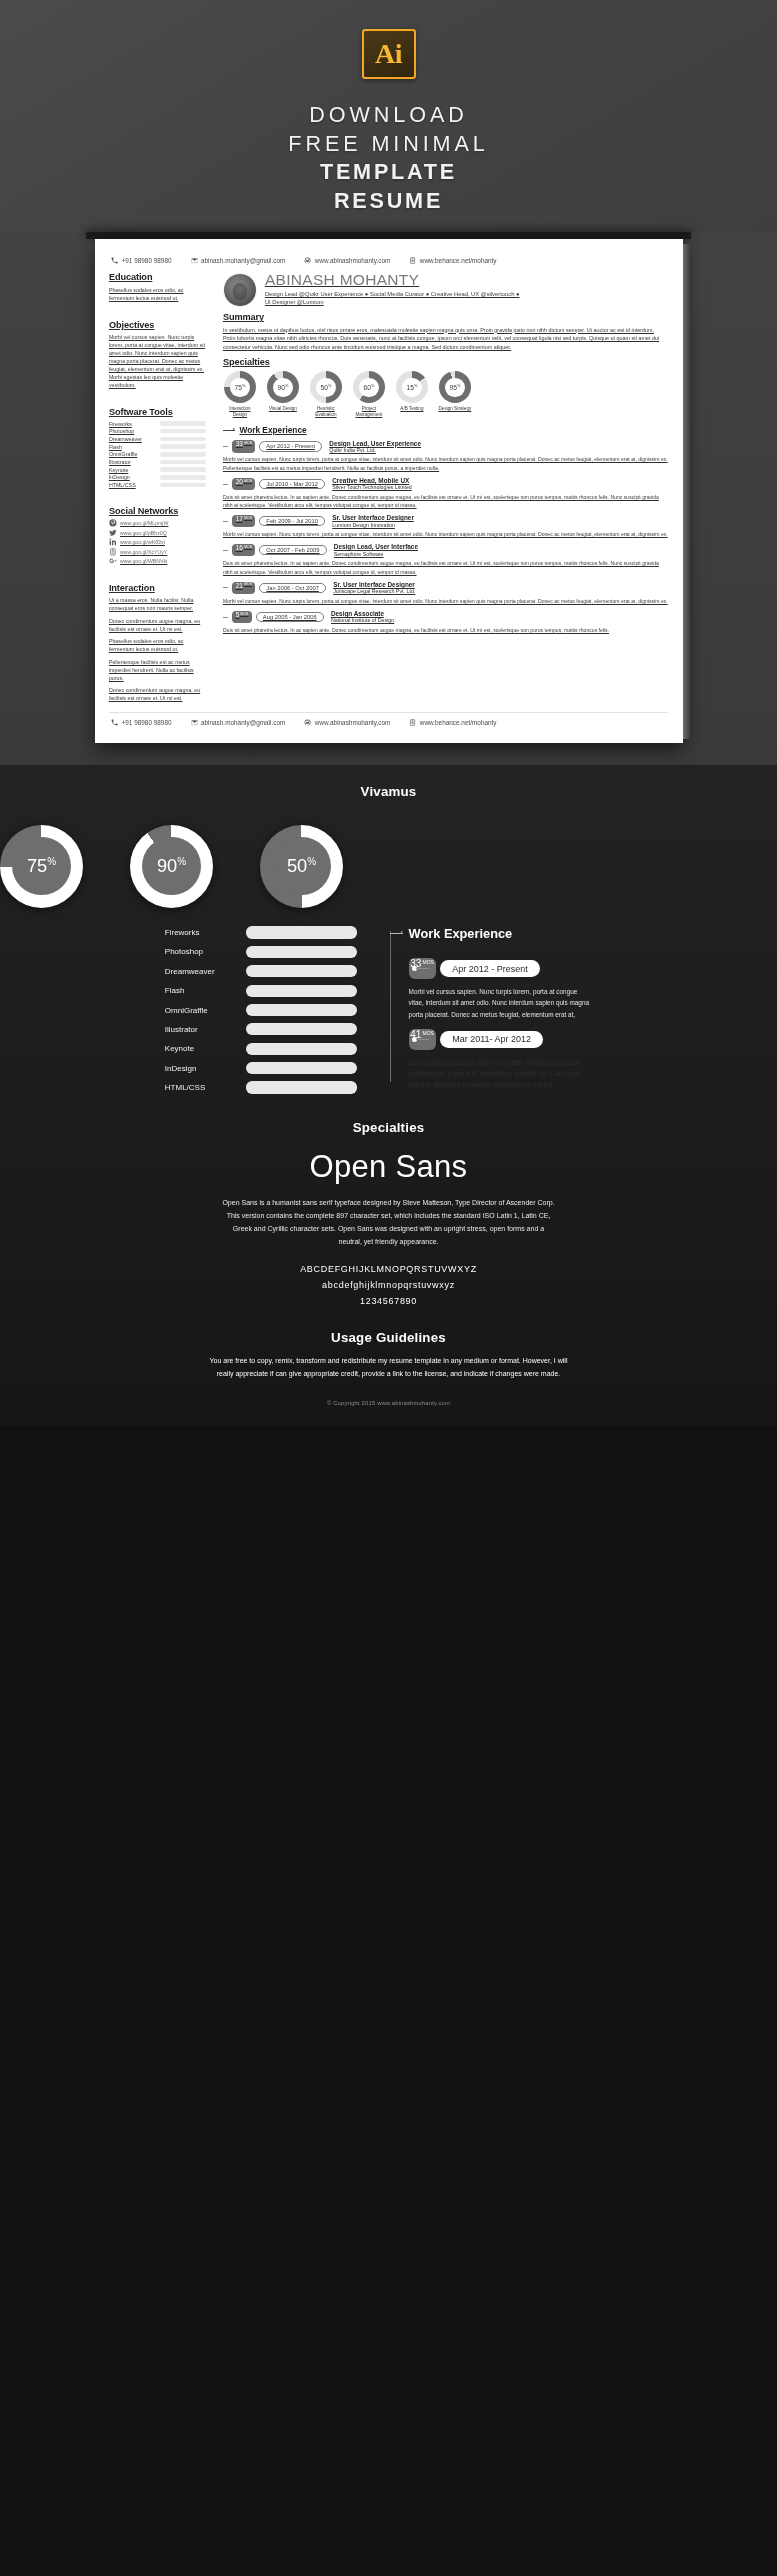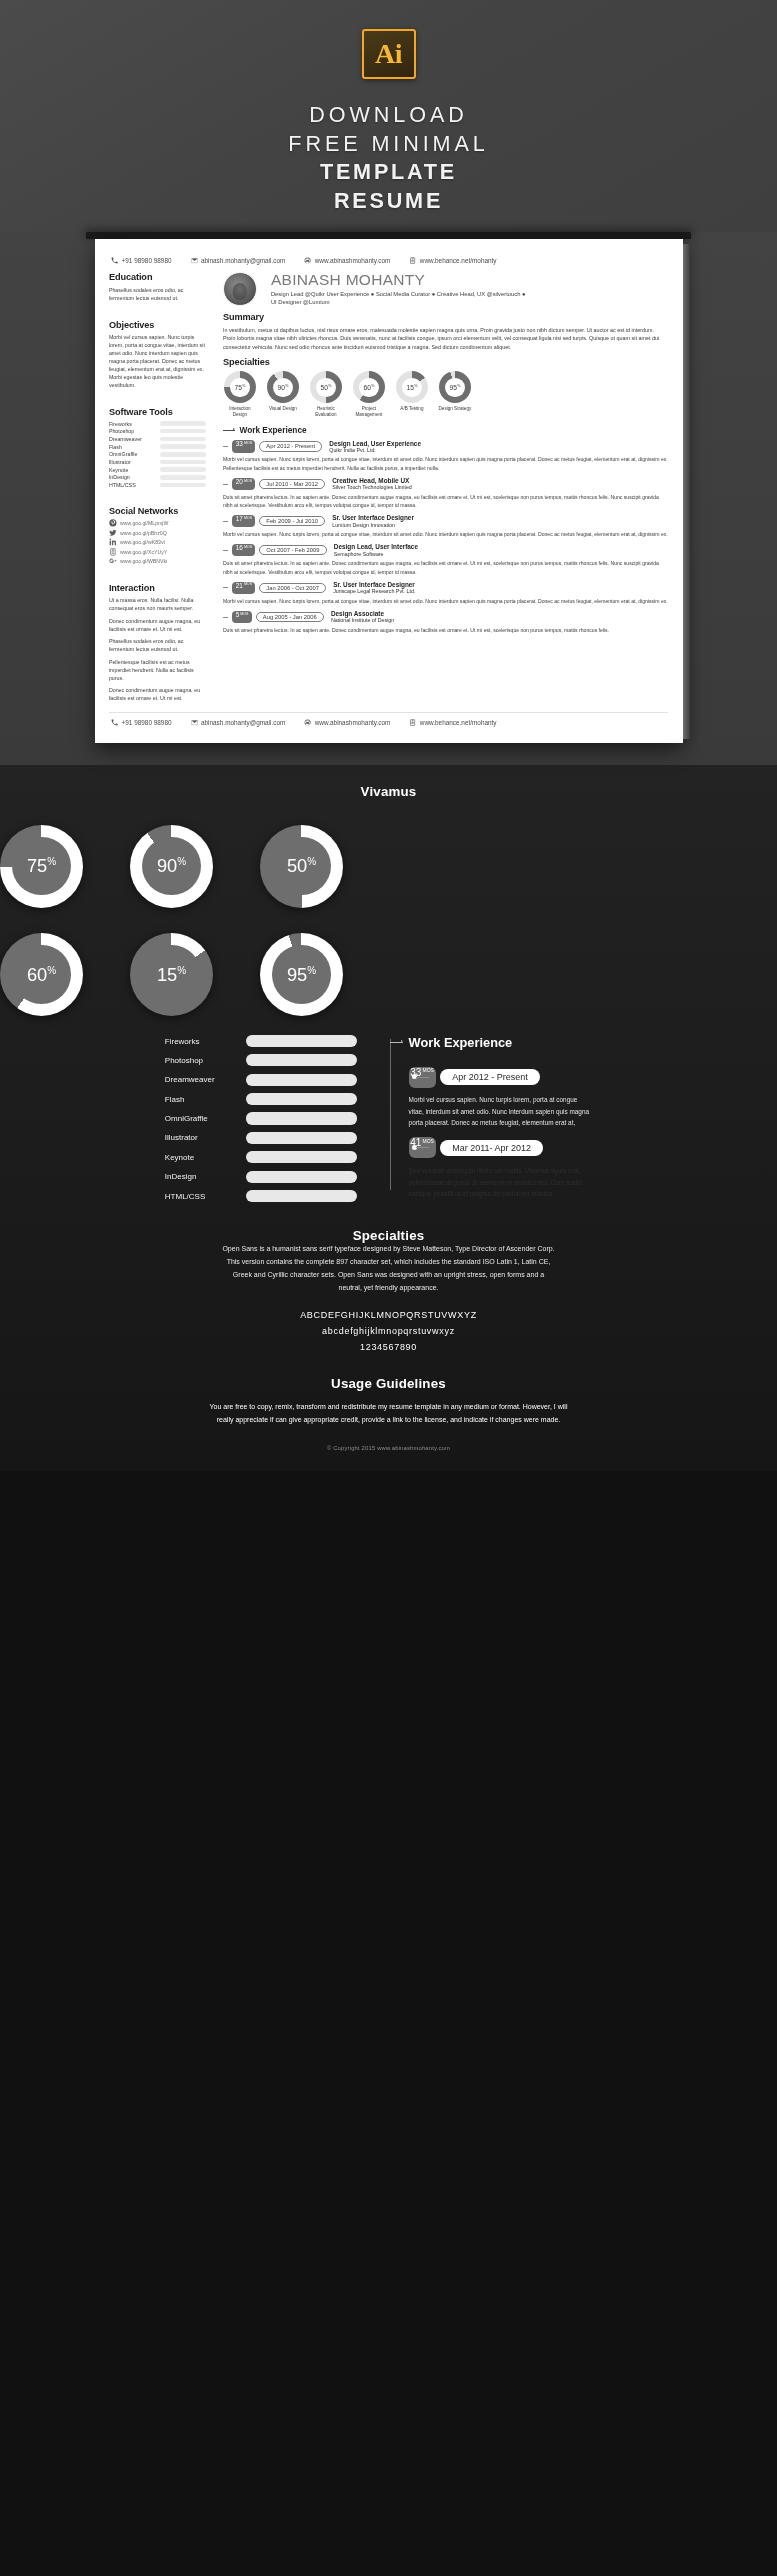--- a/index.html
+++ b/index.html
@@ -64,21 +64,21 @@
     content:""; position:absolute; right:-7.8px; top:4.4px; bottom:4.4px; width:7.8px;
     background: linear-gradient(90deg,#6f6f6f,#3d3d3d);
   }
 
   
   .contact-bar { display: flex; gap: 19px; align-items: center; padding: 5.6px 2.2px 7.8px; }
   .contact-item { display: flex; align-items: center; gap: 3.3px; font-size: 6.4px; color: #4b4b4b; }
   .ci-icon { width: 7.2px; height: 7.2px; display:inline-block; color:#555; }
   .ci-icon svg{ display:block; width:7.2px; height:7.2px; fill:#555; }
 
-  .body-cols { display: flex; gap: 0; }
+  .body-cols { display: flex; gap: 0; text-decoration: underline; }
   .col-left { width: 105px; flex: 0 0 105px; padding-right: 7.8px; }
   .col-right { flex: 1; padding-left: 9px; }
 
   h2.sec { font-size: 9.2px; font-weight: 700; color: #1f1f1f; margin: 0 0 3.3px; letter-spacing: -0.1px; }
   .col-left h2.sec { margin-top: 18px; }
   .col-left h2.sec:first-child { margin-top: 0; }
   .col-left p { font-size: 5.3px; line-height: 1.52; color: #3a3a3a; margin-bottom: 4.4px; }
 
   
   .tool-row { display: flex; align-items: center; margin-bottom: 1.7px; gap: 3.3px; }
@@ -86,21 +86,21 @@
   .tool-track { height: 4.4px; flex: 1; background: #eaeaea; border-radius: 2.8px; overflow: hidden; }
   .tool-fill { height: 100%; background: #6e6e6e; border-radius: 2.8px; }
 
   
   .soc-row { display: flex; align-items: center; gap: 3.3px; margin-bottom: 1.7px; }
   .soc-ic { width: 7.8px; height: 7.8px; flex: 0 0 7.8px; }
   .soc-ic svg{ width:7.8px; height:7.8px; display:block; fill:#5c5c5c; }
   .soc-url { font-size: 5.2px; color: #6d6d6d; }
 
   
-  .id-head { display: flex; align-items: flex-start; gap: 14px; margin-bottom: 5.6px; }
+  .id-head { display: flex; align-items: flex-end; gap: 8px; margin-bottom: 5.6px; }
   .avatar {
     width: 34px; height: 34px; flex: 0 0 34px; border-radius: 50%;
     background: radial-gradient(circle at 42% 38%, #8c8c8c 0%, #6b6b6b 42%, #4f4f4f 75%, #3e3e3e 100%);
     overflow:hidden; position: relative; border: 1.1px solid #f1f1f1;
   }
   .avatar:after{
     content:""; position:absolute; left:50%; top:46%; width:14.4px;height:16.7px;
     transform:translate(-50%,-30%); border-radius:50% 50% 44% 44%;
     background: radial-gradient(circle at 50% 35%, #6a6a6a, #474747);
   }
@@ -574,37 +574,20 @@
           <div class="hole2">
             <span class="v">90<sup>%</sup></span>
           </div>
         </div>
         <div class="donut-lg" style="background: conic-gradient(#ffffff 0deg 180deg, #6e6e6e 180deg 360deg);">
           <div class="hole2">
             <span class="v">50<sup>%</sup></span>
           </div>
         </div>
       </div>
-    <div class="donut-row" id="donutsB">
-        <div class="donut-lg" style="background: conic-gradient(#ffffff 0deg 216deg, #6e6e6e 216deg 360deg);">
-          <div class="hole2">
-            <span class="v">60<sup>%</sup></span>
-          </div>
-        </div>
-        <div class="donut-lg" style="background: conic-gradient(#ffffff 0deg 54deg, #6e6e6e 54deg 360deg);">
-          <div class="hole2">
-            <span class="v">15<sup>%</sup></span>
-          </div>
-        </div>
-        <div class="donut-lg" style="background: conic-gradient(#ffffff 0deg 342deg, #6e6e6e 342deg 360deg);">
-          <div class="hole2">
-            <span class="v">95<sup>%</sup></span>
-          </div>
-        </div>
-      </div>
 
     <div class="elem-block">
       <div class="elem-tools" id="toolsBig">
           <div class="etool-row">
             <span class="etool-name">Fireworks</span>
             <span class="etool-track"><span class="etool-fill" style="width:80%"></span></span>
           </div>
           <div class="etool-row">
             <span class="etool-name">Photoshop</span>
             <span class="etool-track"><span class="etool-fill" style="width:95%"></span></span>
@@ -666,20 +649,21 @@
                 <span class="elem-date">Mar 2011- Apr 2012</span>
               </div>
               <div class="elem-desc faded">Sed volutpat consequat libero vel mattis. Vivamus ligula erat, pellentesque at purus ut, elementum sodales nisi. Cum sociis natoque penatibus et magnis dis parturient montes.</div>
             </div>
           </div>
       </div>
     </div>
 
     <div class="typo">
       <div class="sec-title">Specialties</div>
+      <div class="fname">Open Sans</div>
       <p class="desc">Open Sans is a humanist sans serif typeface designed by Steve Matteson, Type Director of Ascender Corp. This version contains the complete 897 character set, which includes the standard ISO Latin 1, Latin CE, Greek and Cyrillic character sets. Open Sans was designed with an upright stress, open forms and a neutral, yet friendly appearance.</p>
       <div class="glyphs">
         <div>ABCDEFGHIJKLMNOPQRSTUVWXYZ</div>
         <div>abcdefghijklmnopqrstuvwxyz</div>
         <div>1234567890</div>
       </div>
     </div>
 
     <div class="usage">
       <div class="sec-title">Usage Guidelines</div>

